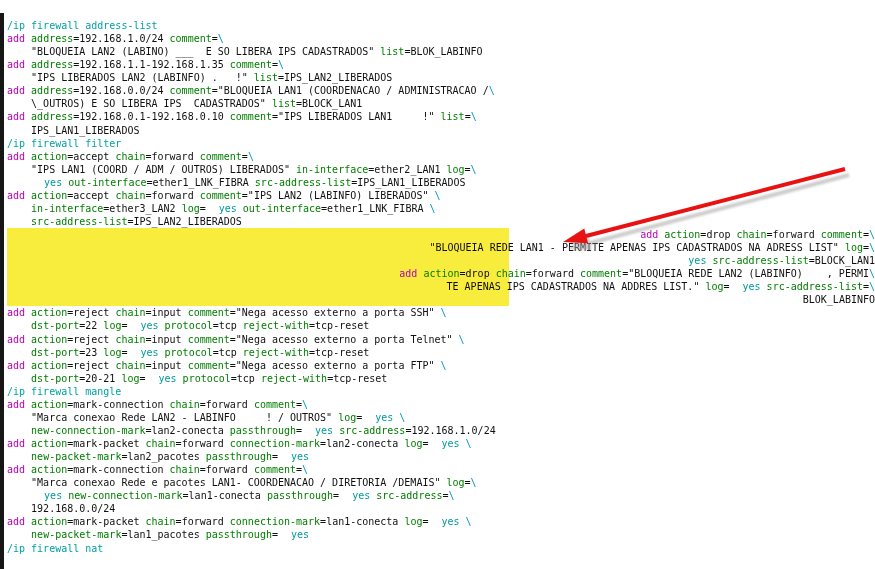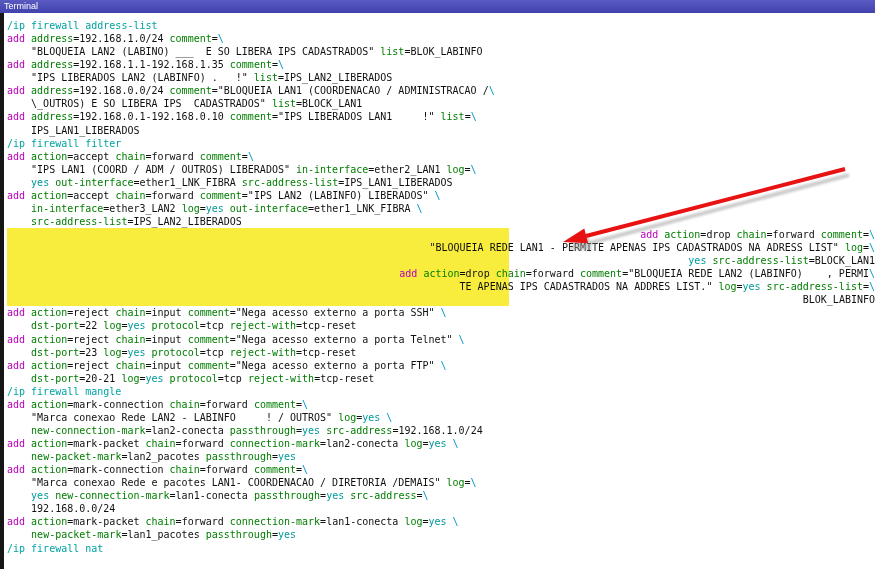--- a/index.html
+++ b/index.html
@@ -18,35 +18,32 @@
   .left-border{position:absolute;left:0;top:13px;width:4px;height:556px;background:#161616;}
   .term{
     position:absolute;left:4px;top:13px;width:871px;height:556px;background:#fff;
     padding:6px 0 0 3px;font-size:10px;line-height:13.07px;color:var(--c-text);
   }
   .line{white-space:pre;height:13.07px;}
   .line.hl{background:linear-gradient(90deg,var(--c-hl) 0,var(--c-hl) 502px,transparent 502px);text-align:right;}
   .tk-path{color:var(--c-path);}
   .tk-cmd{color:var(--c-cmd);}
   .tk-param{color:var(--c-param);}
-  .tk-bool{color:var(--c-bool);}
+  .tk-bool{color:var(--c-bool);margin-left:13px;}
   .tk-cont{color:var(--c-cont);}
   .annot{position:absolute;left:0;top:0;width:875px;height:569px;pointer-events:none;z-index:5;}
   .arrow-stroke{stroke:var(--c-arrow);}
   .arrow-fill{fill:var(--c-arrow);}
   .shadow-stroke{stroke:#9a9a9a;}
   .shadow-fill{fill:#9a9a9a;}
 </style>
 </head>
 <body>
 
 <div class="screen">
-  <div class="titlebar">
-    <span>Terminal</span>
-  </div>
   <div class="left-border"></div>
   <pre class="term"><div class="line"><span class="tk-path">/ip firewall address-list</span></div><div class="line"><span class="tk-cmd">add</span><span> </span><span class="tk-param">address</span><span>=192.168.1.0/24 </span><span class="tk-param">comment</span><span>=</span><span class="tk-cont">\</span></div><div class="line"><span>    "BLOQUEIA LAN2 (LABINO) ___  E SO LIBERA IPS CADASTRADOS" </span><span class="tk-param">list</span><span>=BLOK_LABINFO</span></div><div class="line"><span class="tk-cmd">add</span><span> </span><span class="tk-param">address</span><span>=192.168.1.1-192.168.1.35 </span><span class="tk-param">comment</span><span>=</span><span class="tk-cont">\</span></div><div class="line"><span>    "IPS LIBERADOS LAN2 (LABINFO) .   !" </span><span class="tk-param">list</span><span>=IPS_LAN2_LIBERADOS</span></div><div class="line"><span class="tk-cmd">add</span><span> </span><span class="tk-param">address</span><span>=192.168.0.0/24 </span><span class="tk-param">comment</span><span>="BLOQUEIA LAN1 (COORDENACAO / ADMINISTRACAO /</span><span class="tk-cont">\</span></div><div class="line"><span>    \_OUTROS) E SO LIBERA IPS  CADASTRADOS" </span><span class="tk-param">list</span><span>=BLOCK_LAN1</span></div><div class="line"><span class="tk-cmd">add</span><span> </span><span class="tk-param">address</span><span>=192.168.0.1-192.168.0.10 </span><span class="tk-param">comment</span><span>="IPS LIBERADOS LAN1     !" </span><span class="tk-param">list</span><span>=</span><span class="tk-cont">\</span></div><div class="line"><span>    IPS_LAN1_LIBERADOS</span></div><div class="line"><span class="tk-path">/ip firewall filter</span></div><div class="line"><span class="tk-cmd">add</span><span> </span><span class="tk-param">action</span><span>=accept </span><span class="tk-param">chain</span><span>=forward </span><span class="tk-param">comment</span><span>=</span><span class="tk-cont">\</span></div><div class="line"><span>    "IPS LAN1 (COORD / ADM / OUTROS) LIBERADOS" </span><span class="tk-param">in-interface</span><span>=ether2_LAN1 </span><span class="tk-param">log</span><span>=</span><span class="tk-cont">\</span></div><div class="line"><span>    </span><span class="tk-bool">yes</span><span> </span><span class="tk-param">out-interface</span><span>=ether1_LNK_FIBRA </span><span class="tk-param">src-address-list</span><span>=IPS_LAN1_LIBERADOS</span></div><div class="line"><span class="tk-cmd">add</span><span> </span><span class="tk-param">action</span><span>=accept </span><span class="tk-param">chain</span><span>=forward </span><span class="tk-param">comment</span><span>="IPS LAN2 (LABINFO) LIBERADOS" </span><span class="tk-cont">\</span></div><div class="line"><span>    </span><span class="tk-param">in-interface</span><span>=ether3_LAN2 </span><span class="tk-param">log</span><span>=</span><span class="tk-bool">yes</span><span> </span><span class="tk-param">out-interface</span><span>=ether1_LNK_FIBRA </span><span class="tk-cont">\</span></div><div class="line"><span>    </span><span class="tk-param">src-address-list</span><span>=IPS_LAN2_LIBERADOS</span></div><div class="line hl"><span class="tk-cmd">add</span><span> </span><span class="tk-param">action</span><span>=drop </span><span class="tk-param">chain</span><span>=forward </span><span class="tk-param">comment</span><span>=</span><span class="tk-cont">\</span></div><div class="line hl"><span>    "BLOQUEIA REDE LAN1 - PERMITE APENAS IPS CADASTRADOS NA ADRESS LIST" </span><span class="tk-param">log</span><span>=</span><span class="tk-cont">\</span></div><div class="line hl"><span>    </span><span class="tk-bool">yes</span><span> </span><span class="tk-param">src-address-list</span><span>=BLOCK_LAN1</span></div><div class="line hl"><span class="tk-cmd">add</span><span> </span><span class="tk-param">action</span><span>=drop </span><span class="tk-param">chain</span><span>=forward </span><span class="tk-param">comment</span><span>="BLOQUEIA REDE LAN2 (LABINFO)    , PERMI</span><span class="tk-cont">\</span></div><div class="line hl"><span>    TE APENAS IPS CADASTRADOS NA ADDRES LIST." </span><span class="tk-param">log</span><span>=</span><span class="tk-bool">yes</span><span> </span><span class="tk-param">src-address-list</span><span>=</span><span class="tk-cont">\</span></div><div class="line hl"><span>    BLOK_LABINFO</span></div><div class="line"><span class="tk-cmd">add</span><span> </span><span class="tk-param">action</span><span>=reject </span><span class="tk-param">chain</span><span>=input </span><span class="tk-param">comment</span><span>="Nega acesso externo a porta SSH" </span><span class="tk-cont">\</span></div><div class="line"><span>    </span><span class="tk-param">dst-port</span><span>=22 </span><span class="tk-param">log</span><span>=</span><span class="tk-bool">yes</span><span> </span><span class="tk-param">protocol</span><span>=tcp </span><span class="tk-param">reject-with</span><span>=tcp-reset</span></div><div class="line"><span class="tk-cmd">add</span><span> </span><span class="tk-param">action</span><span>=reject </span><span class="tk-param">chain</span><span>=input </span><span class="tk-param">comment</span><span>="Nega acesso externo a porta Telnet" </span><span class="tk-cont">\</span></div><div class="line"><span>    </span><span class="tk-param">dst-port</span><span>=23 </span><span class="tk-param">log</span><span>=</span><span class="tk-bool">yes</span><span> </span><span class="tk-param">protocol</span><span>=tcp </span><span class="tk-param">reject-with</span><span>=tcp-reset</span></div><div class="line"><span class="tk-cmd">add</span><span> </span><span class="tk-param">action</span><span>=reject </span><span class="tk-param">chain</span><span>=input </span><span class="tk-param">comment</span><span>="Nega acesso externo a porta FTP" </span><span class="tk-cont">\</span></div><div class="line"><span>    </span><span class="tk-param">dst-port</span><span>=20-21 </span><span class="tk-param">log</span><span>=</span><span class="tk-bool">yes</span><span> </span><span class="tk-param">protocol</span><span>=tcp </span><span class="tk-param">reject-with</span><span>=tcp-reset</span></div><div class="line"><span class="tk-path">/ip firewall mangle</span></div><div class="line"><span class="tk-cmd">add</span><span> </span><span class="tk-param">action</span><span>=mark-connection </span><span class="tk-param">chain</span><span>=forward </span><span class="tk-param">comment</span><span>=</span><span class="tk-cont">\</span></div><div class="line"><span>    "Marca conexao Rede LAN2 - LABINFO     ! / OUTROS" </span><span class="tk-param">log</span><span>=</span><span class="tk-bool">yes</span><span> </span><span class="tk-cont">\</span></div><div class="line"><span>    </span><span class="tk-param">new-connection-mark</span><span>=lan2-conecta </span><span class="tk-param">passthrough</span><span>=</span><span class="tk-bool">yes</span><span> </span><span class="tk-param">src-address</span><span>=192.168.1.0/24</span></div><div class="line"><span class="tk-cmd">add</span><span> </span><span class="tk-param">action</span><span>=mark-packet </span><span class="tk-param">chain</span><span>=forward </span><span class="tk-param">connection-mark</span><span>=lan2-conecta </span><span class="tk-param">log</span><span>=</span><span class="tk-bool">yes</span><span> </span><span class="tk-cont">\</span></div><div class="line"><span>    </span><span class="tk-param">new-packet-mark</span><span>=lan2_pacotes </span><span class="tk-param">passthrough</span><span>=</span><span class="tk-bool">yes</span></div><div class="line"><span class="tk-cmd">add</span><span> </span><span class="tk-param">action</span><span>=mark-connection </span><span class="tk-param">chain</span><span>=forward </span><span class="tk-param">comment</span><span>=</span><span class="tk-cont">\</span></div><div class="line"><span>    "Marca conexao Rede e pacotes LAN1- COORDENACAO / DIRETORIA /DEMAIS" </span><span class="tk-param">log</span><span>=</span><span class="tk-cont">\</span></div><div class="line"><span>    </span><span class="tk-bool">yes</span><span> </span><span class="tk-param">new-connection-mark</span><span>=lan1-conecta </span><span class="tk-param">passthrough</span><span>=</span><span class="tk-bool">yes</span><span> </span><span class="tk-param">src-address</span><span>=</span><span class="tk-cont">\</span></div><div class="line"><span>    192.168.0.0/24</span></div><div class="line"><span class="tk-cmd">add</span><span> </span><span class="tk-param">action</span><span>=mark-packet </span><span class="tk-param">chain</span><span>=forward </span><span class="tk-param">connection-mark</span><span>=lan1-conecta </span><span class="tk-param">log</span><span>=</span><span class="tk-bool">yes</span><span> </span><span class="tk-cont">\</span></div><div class="line"><span>    </span><span class="tk-param">new-packet-mark</span><span>=lan1_pacotes </span><span class="tk-param">passthrough</span><span>=</span><span class="tk-bool">yes</span></div><div class="line"><span class="tk-path">/ip firewall nat</span></div></pre>
 
   <svg class="annot" width="875" height="569" viewBox="0 0 875 569" xmlns="http://www.w3.org/2000/svg">
     <defs>
       <filter id="soft" x="-20%" y="-20%" width="140%" height="140%">
         <feGaussianBlur stdDeviation="1.3"></feGaussianBlur>
       </filter>
     </defs>
     <g opacity="0.5" filter="url(#soft)">

